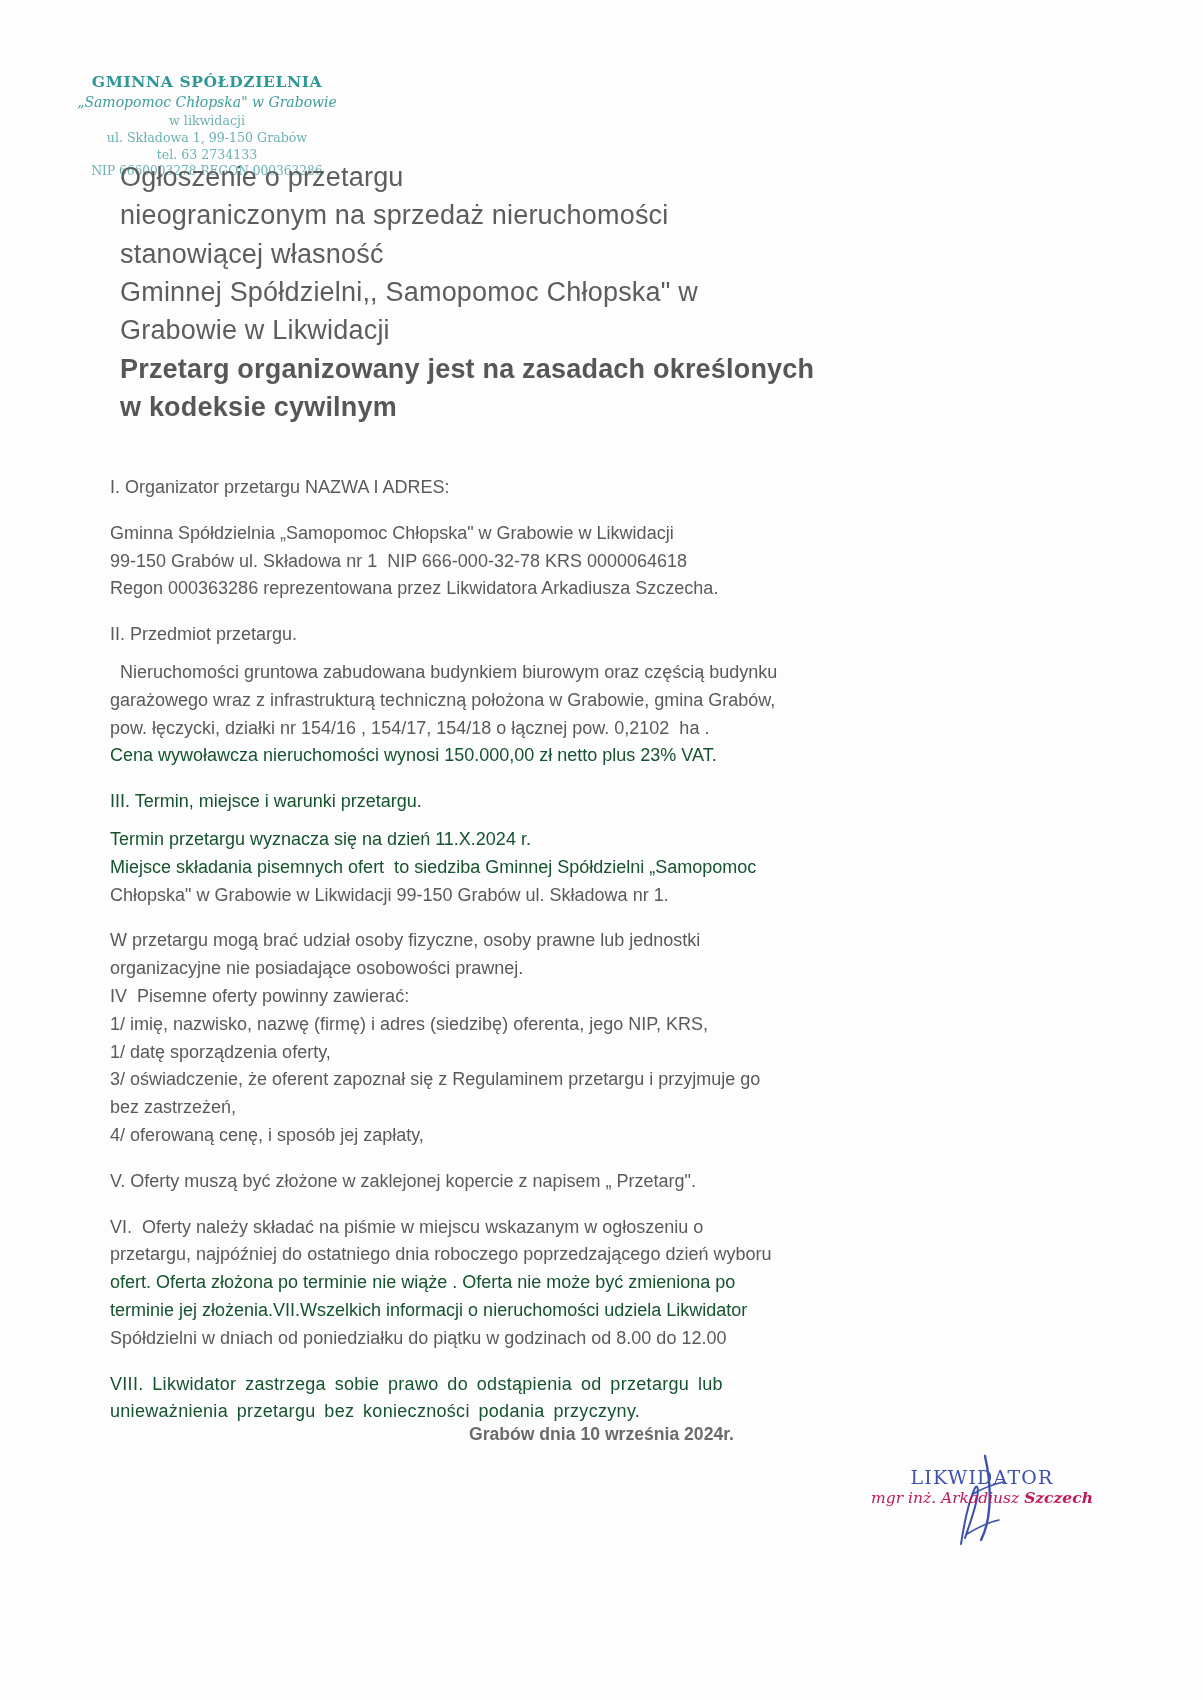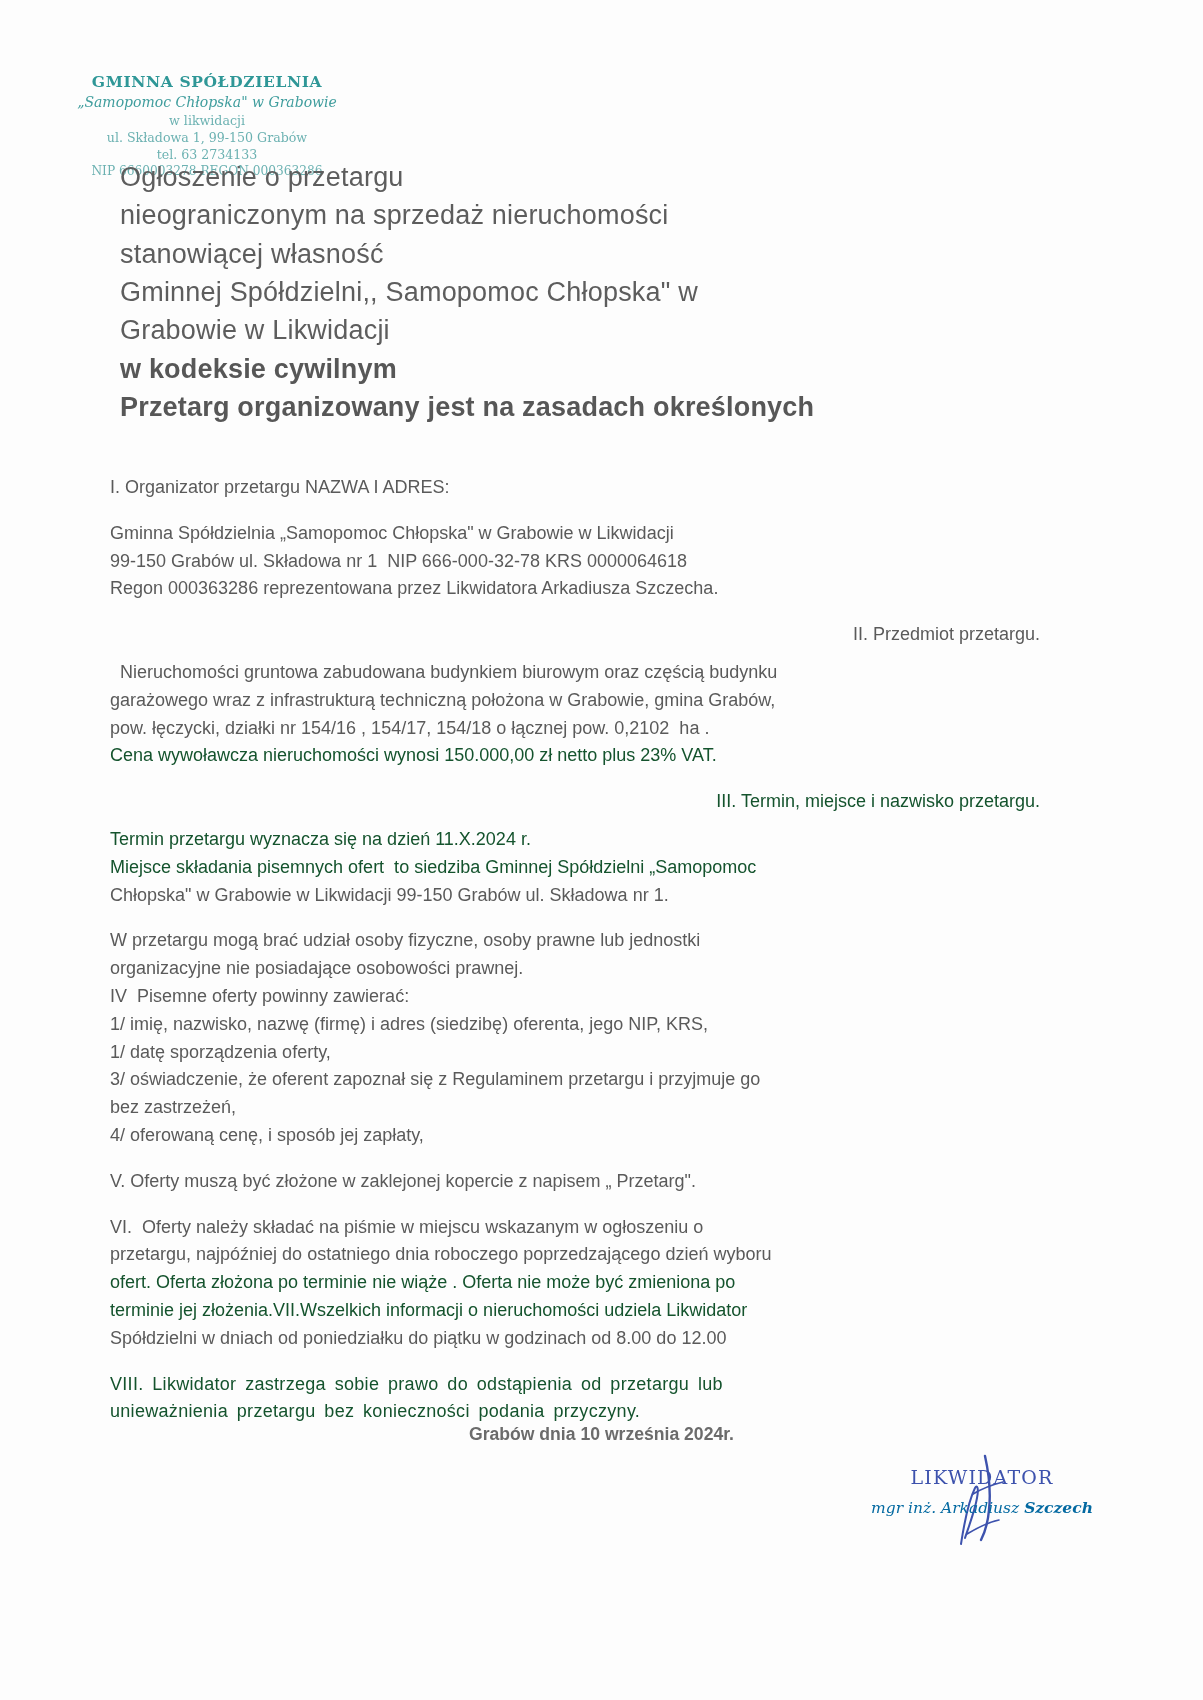--- a/index.html
+++ b/index.html
@@ -94,21 +94,21 @@
     color: #5a5a5a;
     font-weight: 400;
   }
   .body-text .para {
     margin: 0 0 18px 0;
   }
   .body-text .line {
     display: block;
     white-space: pre-wrap;
   }
-  .body-text .gap-sm { margin-bottom: 10px; text-align: right; }
+  .body-text .gap-sm { margin-bottom: 10px; }
 
   .faded { color: #14532d; }
 
   
   .spread {
     letter-spacing: 0.3px;
     word-spacing: 3.5px;
   }
 
   
@@ -134,22 +134,22 @@
   .signature .sig-title {
     font-family: "DejaVu Serif", serif;
     font-size: 19px;
     letter-spacing: 1.2px;
     color: #3d52ad;
   }
   .signature .sig-name {
     font-family: "DejaVu Serif", serif;
     font-style: italic;
     font-size: 15.5px;
-    color: #0369a1;
-    margin-top: 10px;
+    color: #be185d;
+    margin-top: 0;
     white-space: nowrap;
   }
   .signature .sig-name b { font-weight: 700; }
 
   .sig-scribble {
     position: absolute;
     right: 150px;
     top: 1448px;
     width: 150px;
     height: 120px;
@@ -169,22 +169,22 @@
     <div class="lh-5">tel. 63 2734133</div>
     <div class="lh-6">NIP 6660003278 REGON 000363286</div>
   </div>
 
   <div class="title-block">
     <span class="tl">Ogłoszenie o przetargu</span>
     <span class="tl">nieograniczonym  na sprzedaż  nieruchomości</span>
     <span class="tl">stanowiącej własność</span>
     <span class="tl">Gminnej Spółdzielni,, Samopomoc Chłopska" w</span>
     <span class="tl">Grabowie w Likwidacji</span>
+    <span class="tl bold">Przetarg organizowany jest na zasadach określonych</span>
     <span class="tl bold">w kodeksie cywilnym</span>
-    <span class="tl bold">Przetarg organizowany jest na zasadach określonych</span>
   </div>
 
   <div class="body-text">
 
     <p class="para">
       <span class="line">I. Organizator przetargu NAZWA I ADRES:</span>
     </p>
 
     <p class="para">
       <span class="line">Gminna Spółdzielnia „Samopomoc Chłopska" w Grabowie w Likwidacji</span>
@@ -197,21 +197,21 @@
     </p>
 
     <p class="para">
       <span class="line">  Nieruchomości gruntowa zabudowana budynkiem biurowym oraz częścią budynku</span>
       <span class="line">garażowego wraz z infrastrukturą techniczną położona w Grabowie, gmina Grabów,</span>
       <span class="line">pow. łęczycki, działki nr 154/16 , 154/17, 154/18 o łącznej pow. 0,2102  ha .</span>
       <span class="line faded">Cena wywoławcza nieruchomości wynosi 150.000,00 zł netto plus 23% VAT.</span>
     </p>
 
     <p class="para gap-sm">
-      <span class="line faded">III. Termin, miejsce i nazwisko przetargu.</span>
+      <span class="line faded">III. Termin, miejsce i warunki przetargu.</span>
     </p>
 
     <p class="para">
       <span class="line faded">Termin przetargu wyznacza się na dzień 11.X.2024 r.</span>
       <span class="line faded">Miejsce składania pisemnych ofert  to siedziba Gminnej Spółdzielni „Samopomoc</span>
       <span class="line">Chłopska" w Grabowie w Likwidacji 99-150 Grabów ul. Składowa nr 1.</span>
     </p>
 
     <p class="para">
       <span class="line">W przetargu mogą brać udział osoby fizyczne, osoby prawne lub jednostki</span>

